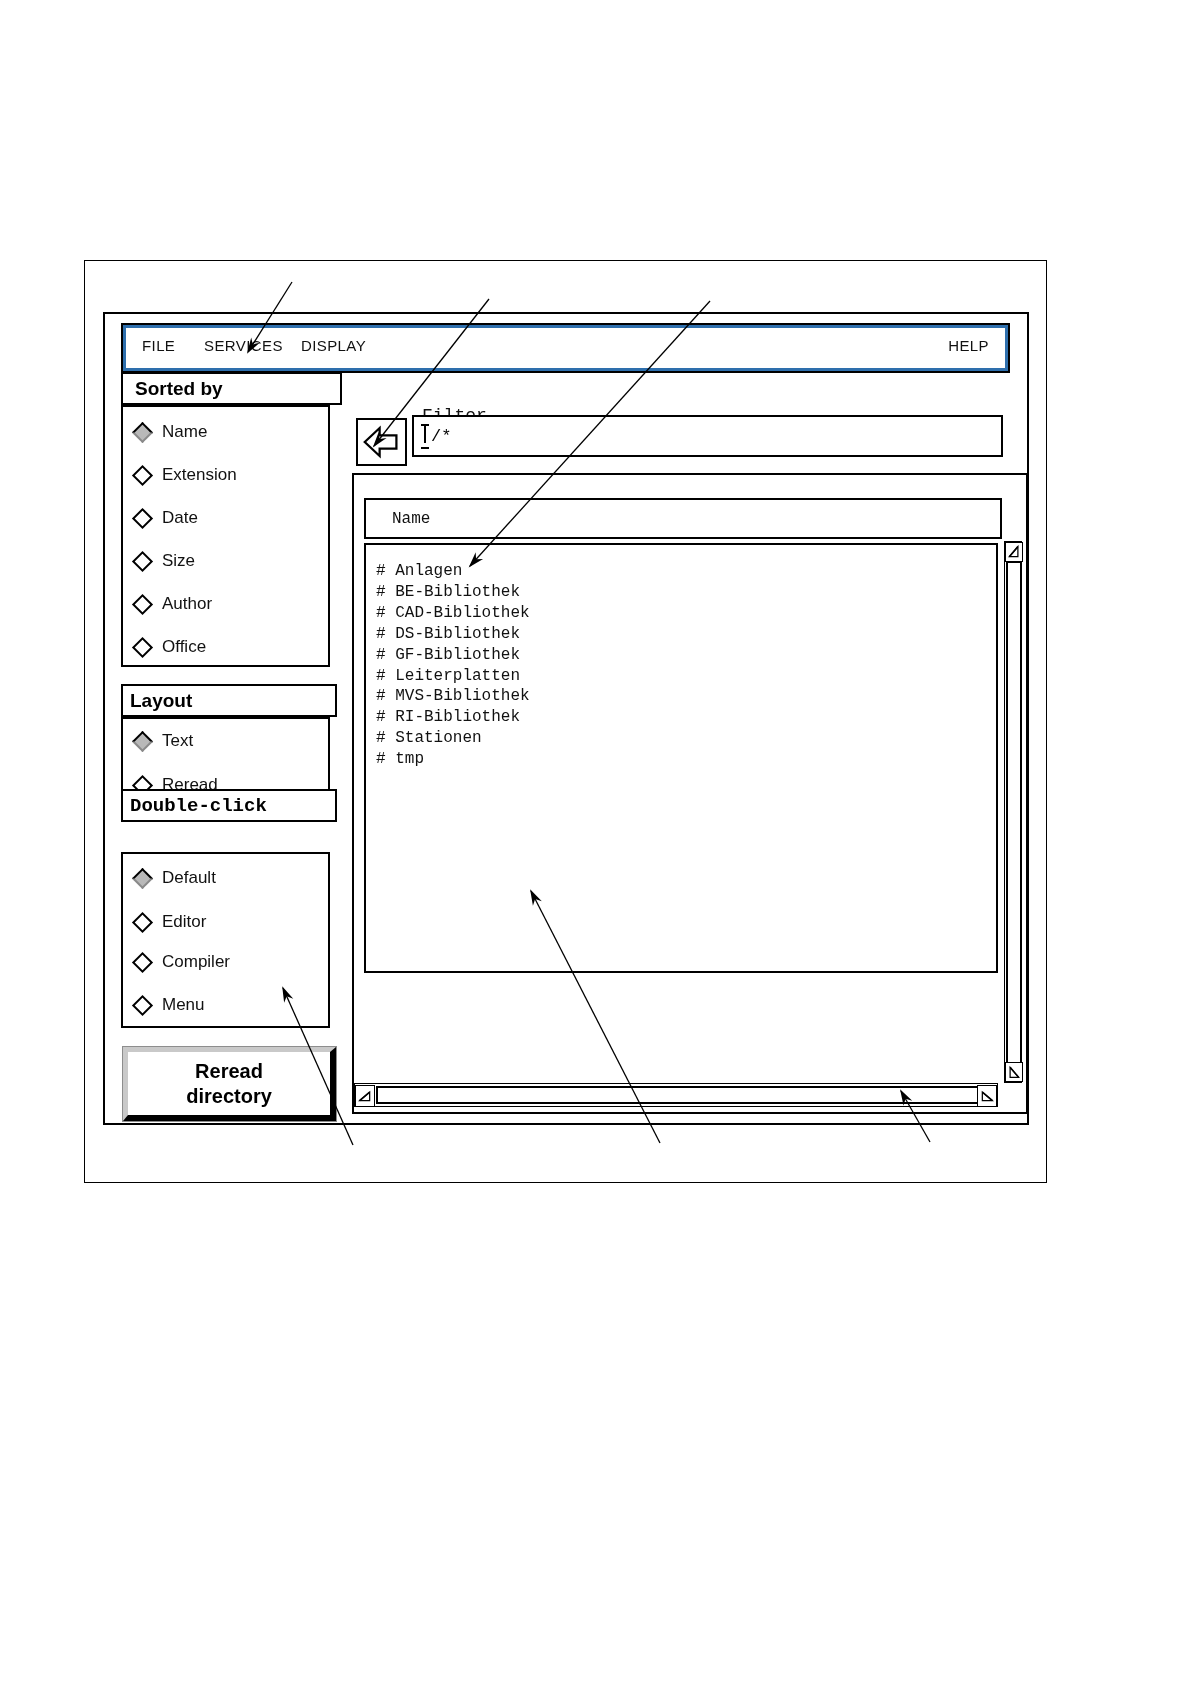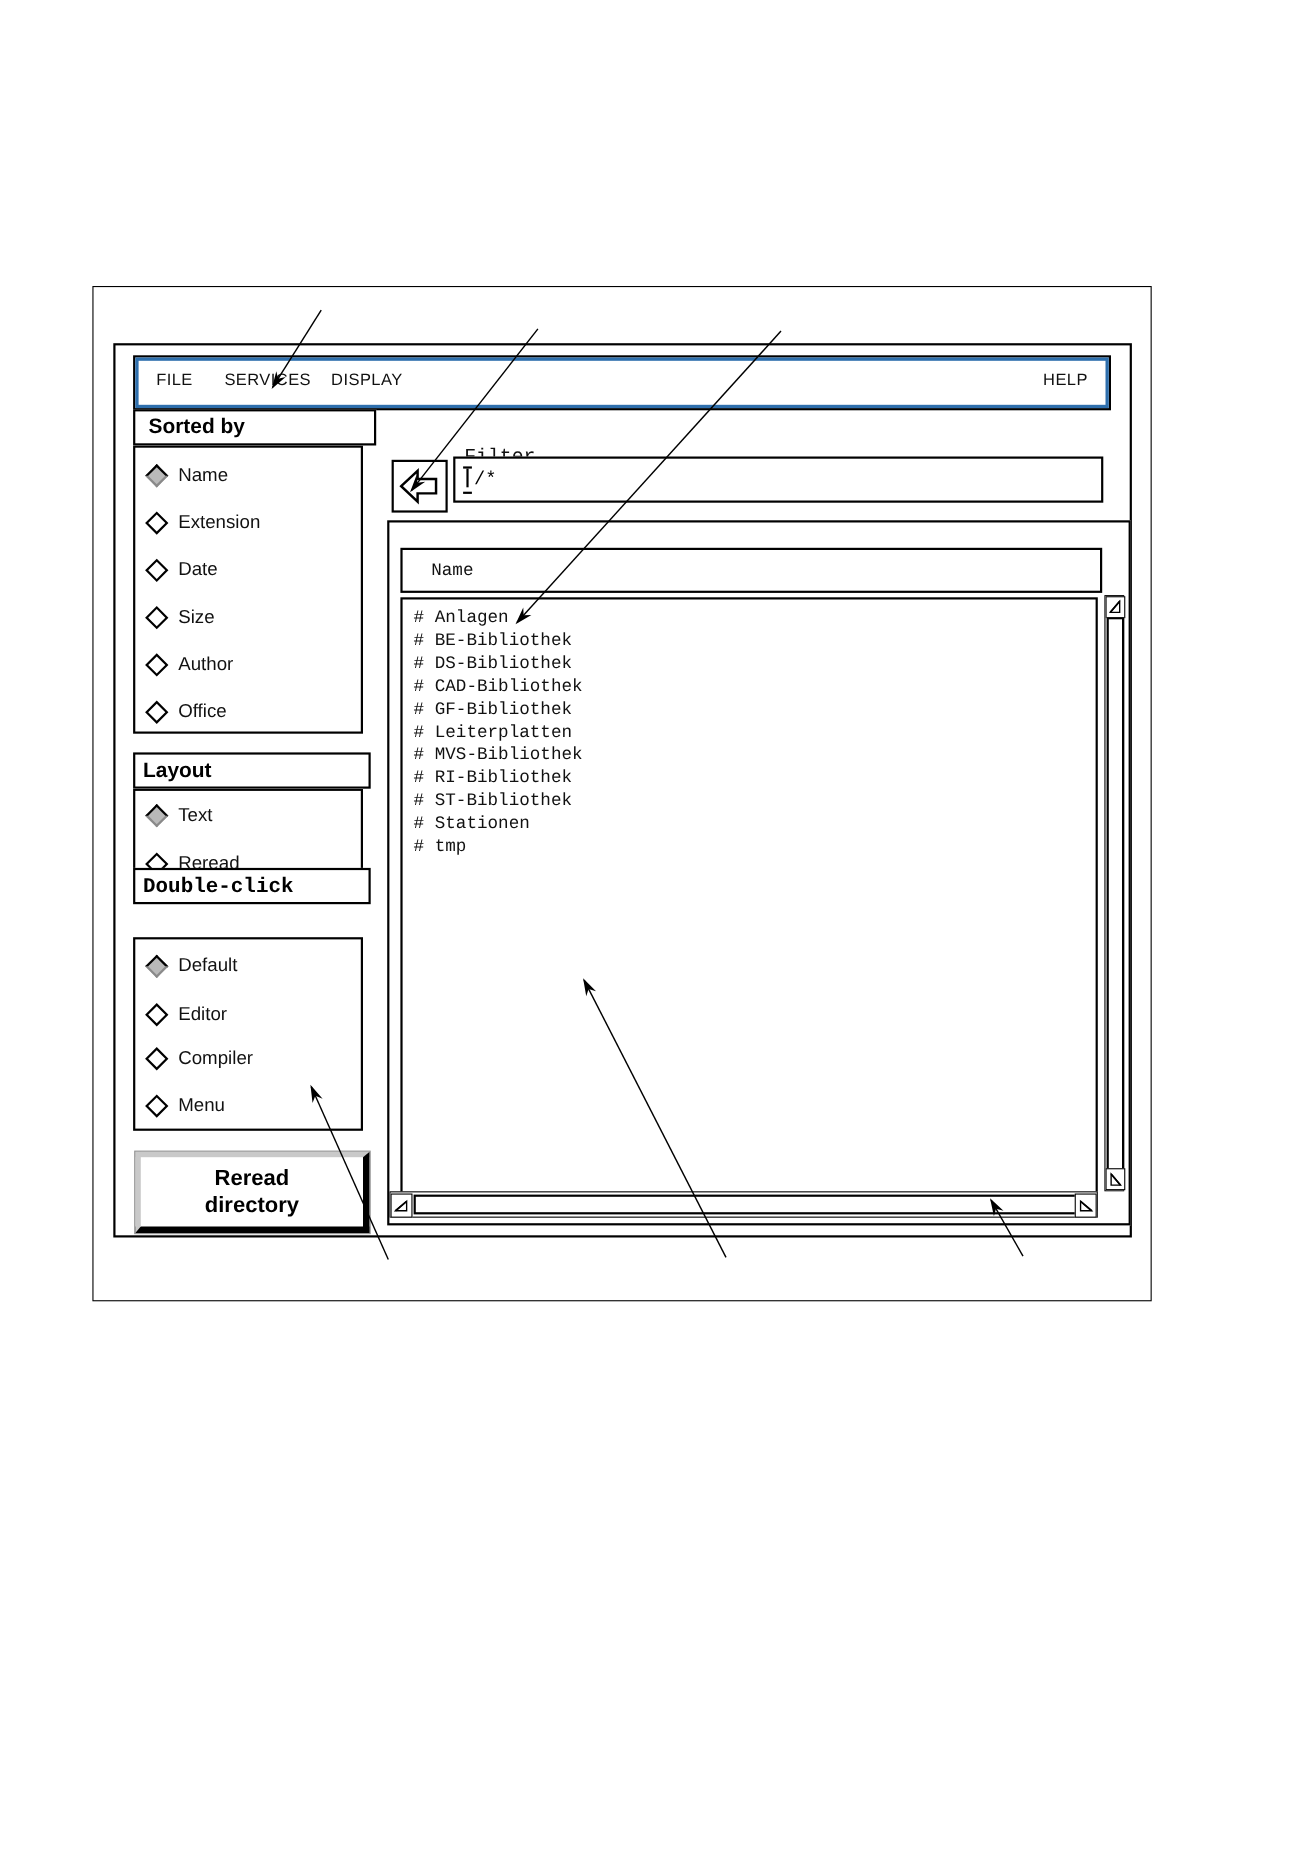--- a/index.html
+++ b/index.html
@@ -48,22 +48,22 @@
                   box-sizing:border-box; font-size:17px; }
   .ibeam { display:inline-block; width:8px; height:21px; position:relative;
            border-top:2px solid #000; border-bottom:2px solid #000; margin-right:2px; }
   .ibeam::before { content:""; position:absolute; left:3px; top:0; width:2px; height:17px; background:#000; }
 
   
   .list-frame { left:352px; top:473px; width:672px; height:637px; border:2px solid #000; background:#fff; }
   .list-header { left:364px; top:498px; width:638px; height:41px; border:2px solid #000;
                  background:#fff; display:flex; align-items:center; padding-left:26px;
                  box-sizing:border-box; font-size:16px; color:#111; }
-  .list-viewport { left:364px; top:543px; width:634px; height:558px; border:2px solid #000;
-                   background:#fff; box-sizing:border-box; padding:6px 0 0 10px; overflow:hidden; }
+  .list-viewport { left:364px; top:543px; width:634px; height:430px; border:2px solid #000;
+                   background:#fff; box-sizing:border-box; padding:16px 0 0 10px; overflow:hidden; }
   .list-item { font-size:16px; line-height:20.9px; color:#111; white-space:pre; }
 
   
   .vscroll { left:1004px; top:541px; width:18px; height:542px; border:1px solid #000;
              background:#fff; box-sizing:border-box; }
   .v-arrow { position:absolute; left:0; width:16px; height:18px; border:1px solid #000;
              background:#fff; display:flex; align-items:center; justify-content:center; }
   .v-thumb { position:absolute; left:1px; top:19px; width:12px; height:501px;
              border:2px solid #000; background:#fff; }
   .hscroll { left:354px; top:1083px; width:644px; height:24px; border:1px solid #000;
@@ -171,27 +171,26 @@
     <span>/*</span>
   </div>
 
   <div class="abs list-frame"></div>
 
   <div class="abs list-header mono">Name</div>
 
   <div class="abs list-viewport mono">
     <div class="list-item"># Anlagen</div>
     <div class="list-item"># BE-Bibliothek</div>
+    <div class="list-item"># CAD-Bibliothek</div>
     <div class="list-item"># DS-Bibliothek</div>
-    <div class="list-item"># CAD-Bibliothek</div>
     <div class="list-item"># GF-Bibliothek</div>
     <div class="list-item"># Leiterplatten</div>
     <div class="list-item"># MVS-Bibliothek</div>
     <div class="list-item"># RI-Bibliothek</div>
-    <div class="list-item"># ST-Bibliothek</div>
     <div class="list-item"># Stationen</div>
     <div class="list-item"># tmp</div>
   </div>
 
   <div class="abs vscroll">
     <div class="v-arrow" style="top:0;">
       <svg width="14" height="14" viewBox="0 0 18 18">
         <polygon points="3,15 14,2 14,15" fill="#ffffff" stroke="#000000" stroke-width="1.6"></polygon>
         <line x1="3" y1="15" x2="14" y2="2" stroke="#000000" stroke-width="2"></line>
       </svg>

